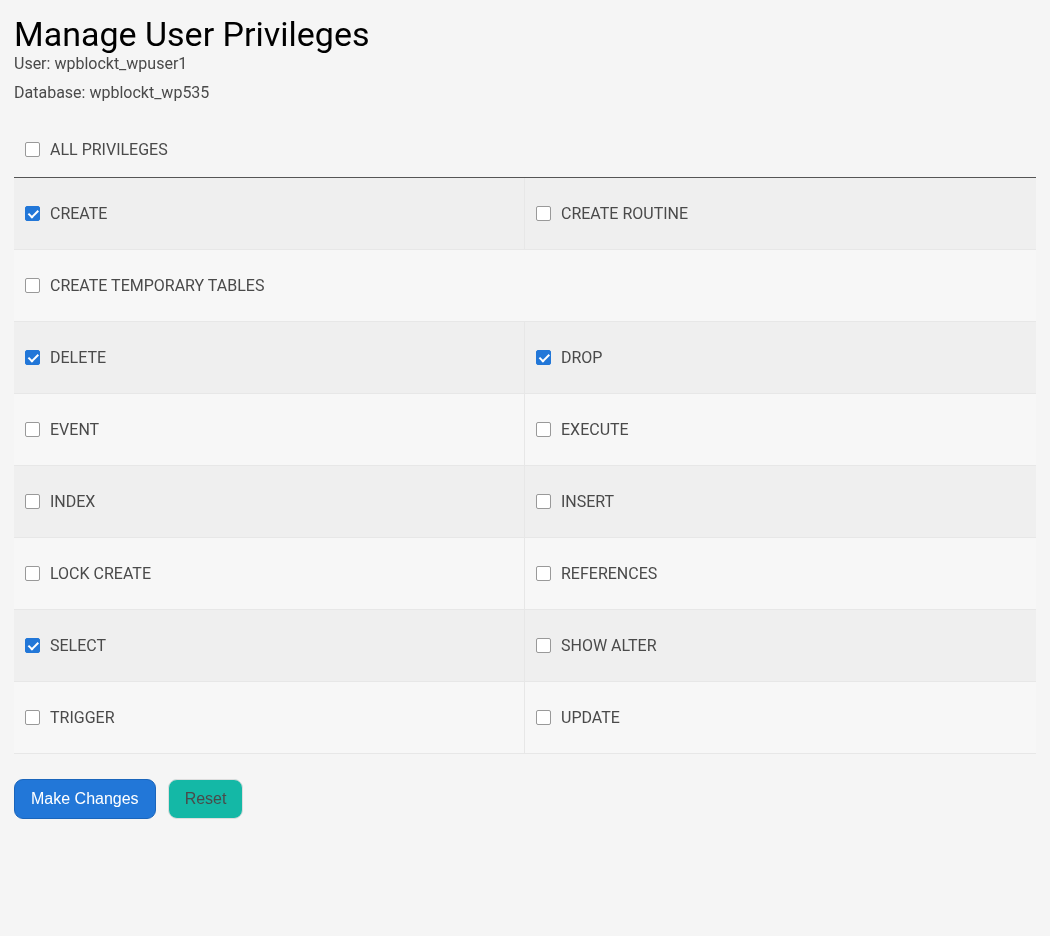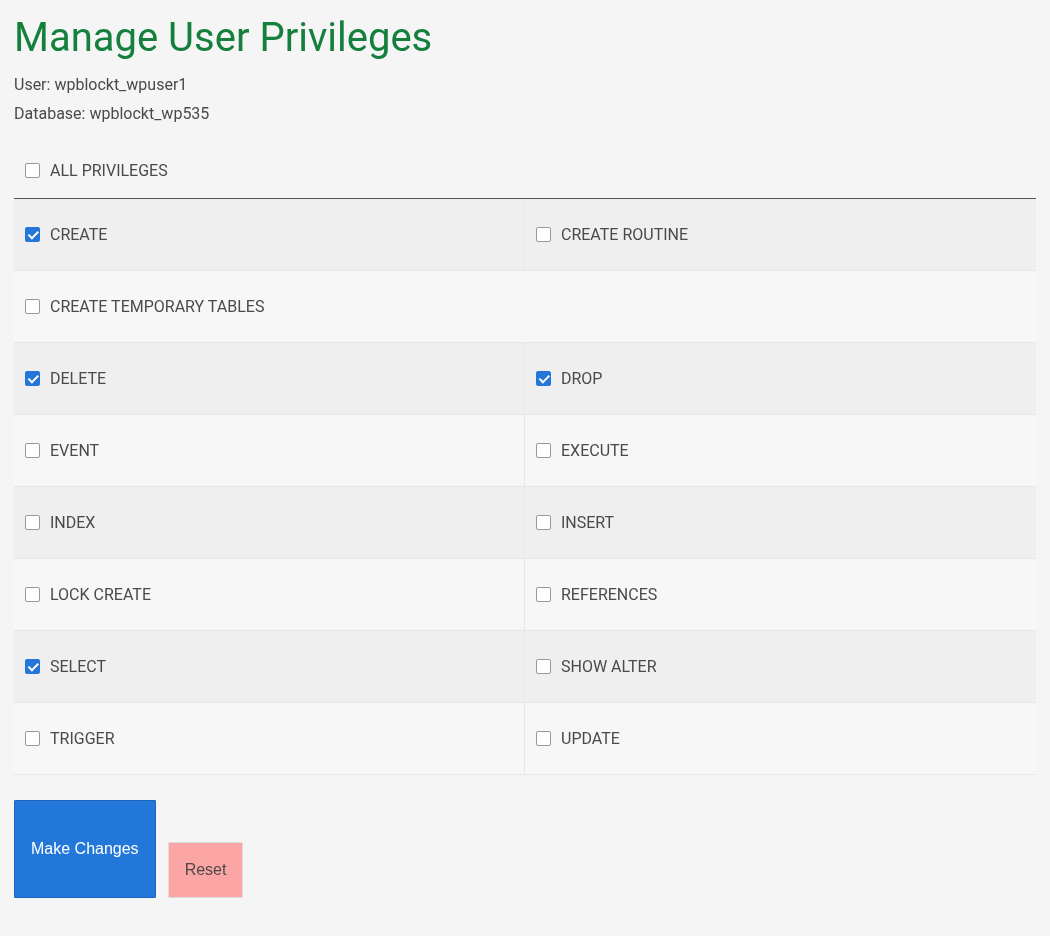--- a/index.html
+++ b/index.html
@@ -4,24 +4,23 @@
   <style>
     * { box-sizing: border-box; margin: 0; padding: 0; }
     body {
       font-family: -apple-system, BlinkMacSystemFont, "Segoe UI", Roboto, "Helvetica Neue", Arial, sans-serif;
       background: #f5f5f5;
       color: #4a4a4a;
       padding: 14px 14px 30px 14px;
       width: 1050px;
     }
     h1 {
-      font-size: 40px;
+      font-size: 34px;
       font-weight: 400;
-      color: #15803d;
-      margin-bottom: 14px;
+      color: #000000;
     }
     .meta { font-size: 16px; color: #4a4a4a; margin-bottom: 10px; }
     .meta .bold { font-weight: 400; }
     .priv-header {
       display: flex;
       align-items: center;
       gap: 10px;
       padding: 18px 11px 18px 11px;
       border-bottom: 1px solid #555;
       margin-top: 20px;
@@ -66,28 +65,28 @@
       content: "";
       display: block;
       width: 4px; height: 8px;
       border: solid #fff;
       border-width: 0 2px 2px 0;
       transform: rotate(45deg) translate(-0.5px,-1px);
     }
     .actions { display: flex; gap: 12px; margin-top: 25px; }
     .btn {
       display: inline-flex; align-items: center; justify-content: center;
-      font-size: 16px; cursor: pointer; border-radius: 1px;
-      padding: 18px 16px;
+      font-size: 16px; cursor: pointer; border-radius: 9px;
+      padding: 10px 16px;
     }
     .btn-primary {
       background: #2277d8; color: #fff; border: 1px solid #1a65bb;
     }
     .btn-secondary {
-      background: #fca5a5; color: #4a4a4a; border: 1px solid #ddd; margin-top: 42px;
+      background: #14b8a6; color: #4a4a4a; border: 1px solid #ddd;
     }
   </style>
 </head>
 <body>
 
 <h1>Manage User Privileges</h1>
 <div class="meta">
   <span>User: </span><span class="bold">wpblockt_wpuser1</span>
 </div>
 <div class="meta">

